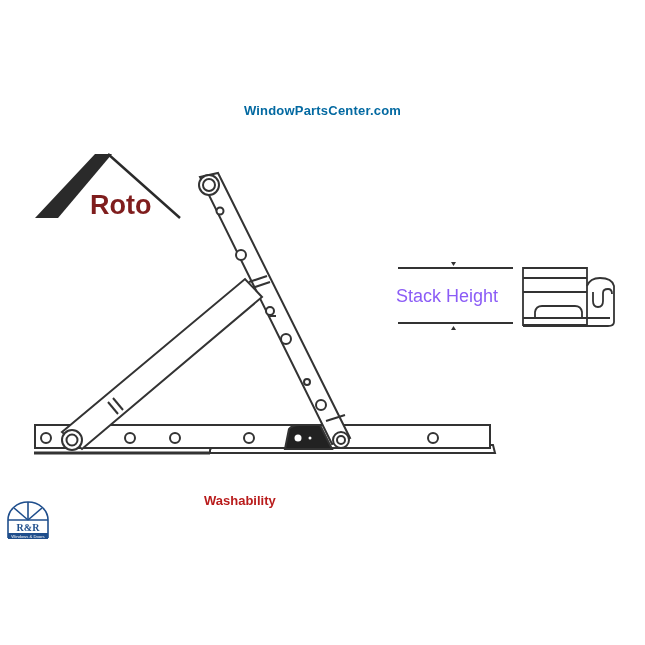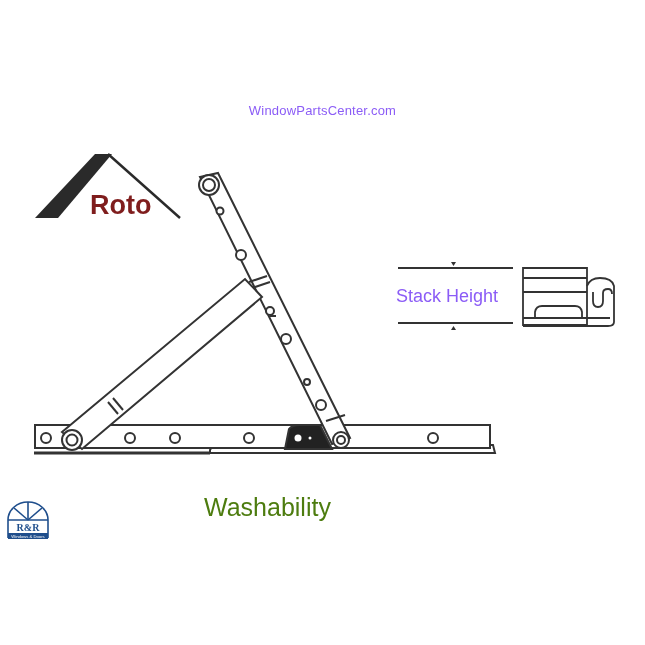--- a/index.html
+++ b/index.html
@@ -1,27 +1,27 @@
 <!DOCTYPE html>
 <html><head>
   <meta charset="utf-8">
   <style>
     html, body { margin: 0; padding: 0; background: #ffffff; }
     body { width: 645px; height: 645px; position: relative; overflow: hidden;
            font-family: "Liberation Sans", sans-serif; }
     .abs { position: absolute; }
     .site-title { left: 0; top: 103px; width: 645px; text-align: center;
-                  font-family: "Liberation Sans", sans-serif; font-weight: normal;
-                  font-size: 13px; color: #8b5cf6; letter-spacing: 0.2px; }
+                  font-family: "Liberation Sans", sans-serif; font-weight: bold;
+                  font-size: 13px; color: #0369a1; letter-spacing: 0.2px; }
     .roto-text { left: 90px; top: 190px; font-family: "Liberation Sans", sans-serif;
                  font-weight: bold; font-size: 27px; color: #7f1d1d; }
     .stack-label { left: 396px; top: 286px; font-family: "Liberation Sans", sans-serif;
                    font-size: 18px; color: #8b5cf6; }
     .caption { left: 204px; top: 493px; font-family: "Liberation Sans", sans-serif;
-               font-size: 25px; color: #4d7c0f; }
+               font-size: 13px; color: #b91c1c; font-weight: bold; }
     svg { position: absolute; left: 0; top: 0; }
     .rr-logo { left: 5px; top: 500px; width: 46px; height: 40px; }
   </style>
 </head>
 <body>
 
 <div class="abs site-title">WindowPartsCenter.com</div>
 
 <svg width="645" height="645">
   <polygon points="35,218 95,154 112,154 58,218" fill="#2a2a2a"></polygon>

